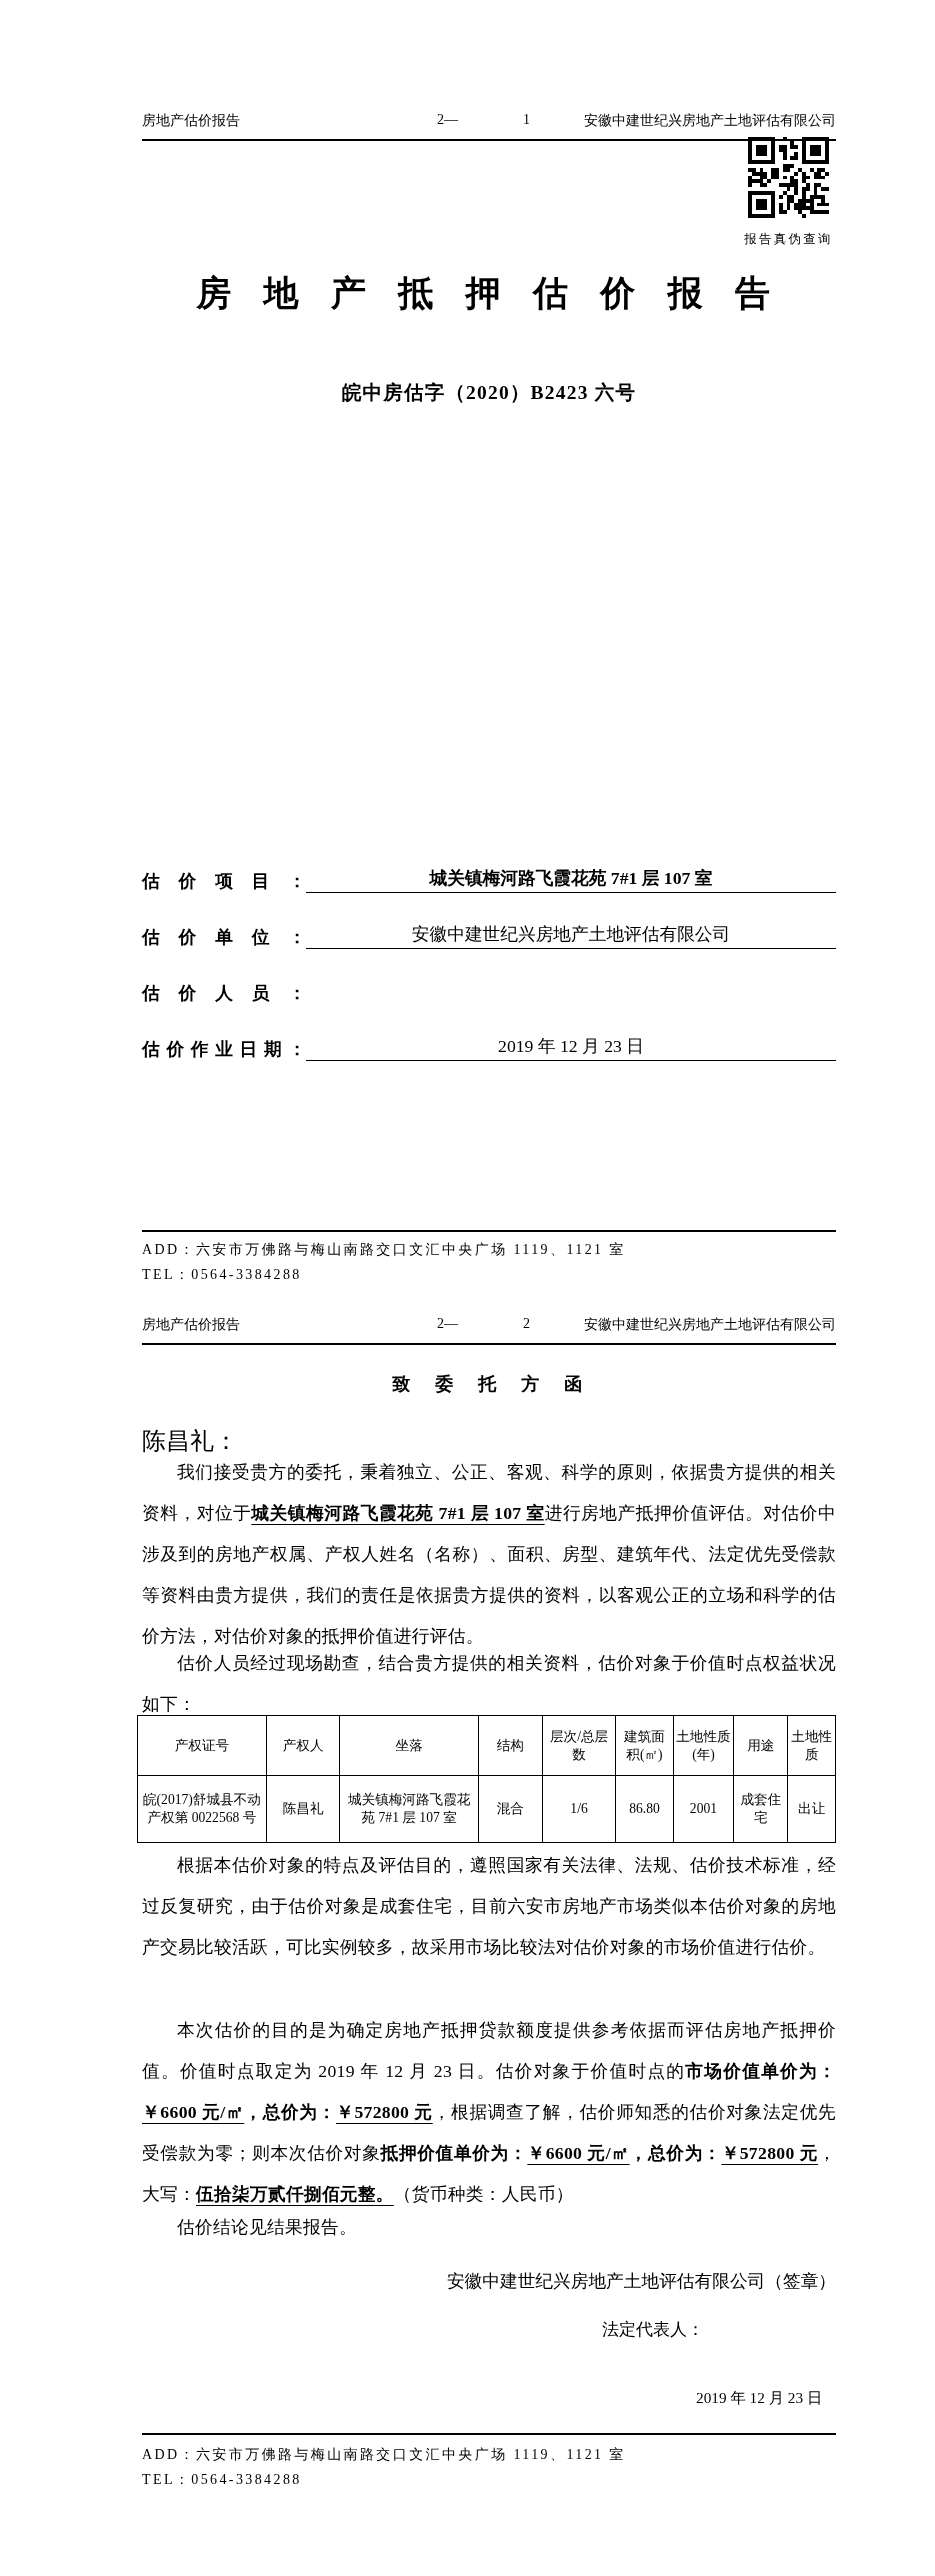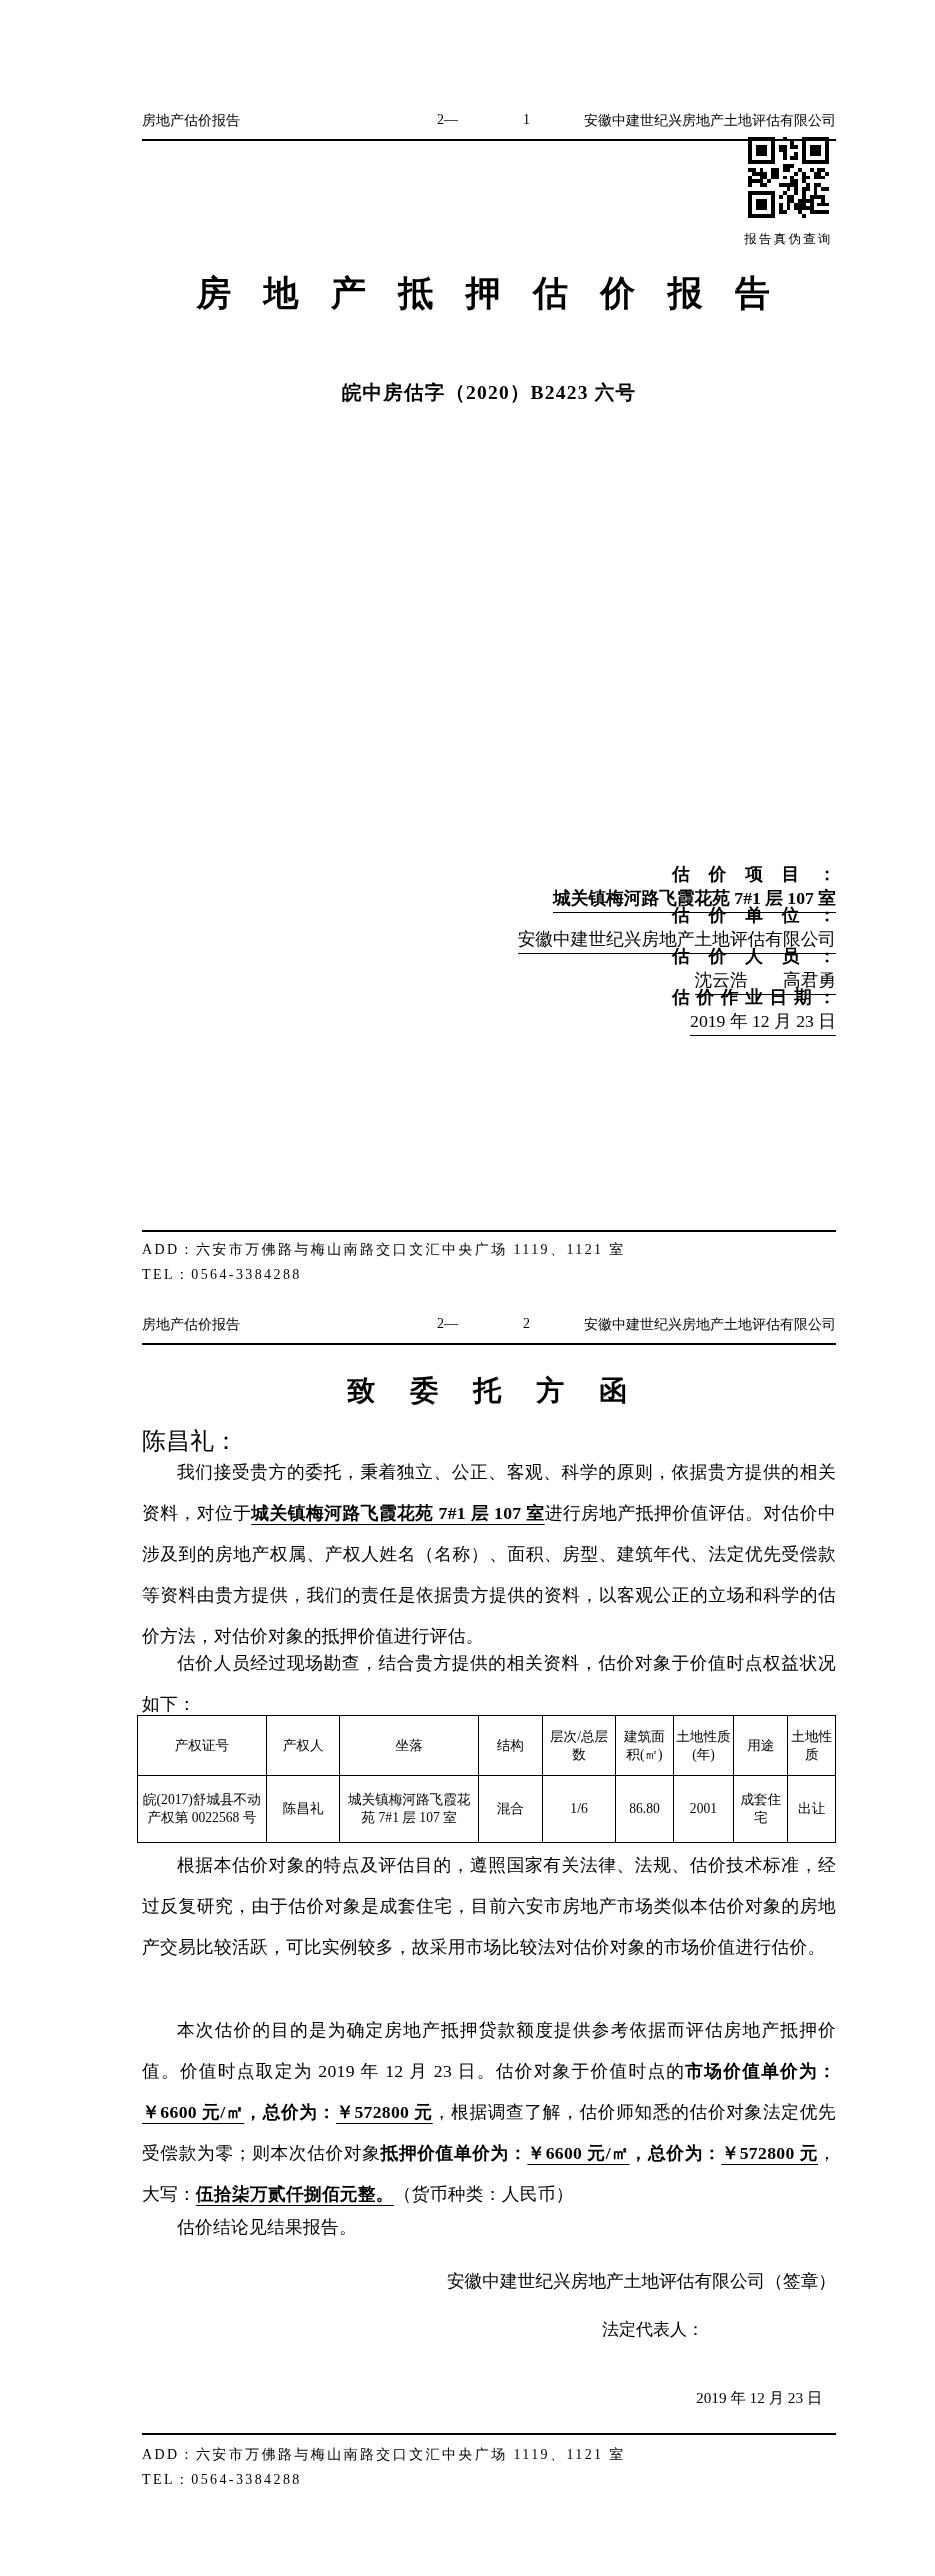--- a/index.html
+++ b/index.html
@@ -28,36 +28,36 @@
   
   .report-title{
     left:142px;width:694px;text-align:center;
     font-size:35px;font-weight:bold;letter-spacing:11.8px;white-space:nowrap;
   }
   .doc-number{
     left:142px;width:694px;text-align:center;
     font-size:19.5px;font-weight:bold;letter-spacing:1.2px;
   }
   .fields{left:142px;width:694px;}
-  .field-row{display:flex;align-items:flex-end;height:31px;margin-bottom:10px;font-size:17.7px;flex-direction:column;}
+  .field-row{display:flex;align-items:flex-end;height:31px;margin-bottom:25px;font-size:17.7px;}
   .field-label{
     width:164px;font-weight:bold;white-space:nowrap;
     text-align:justify;text-align-last:justify;flex:none;
   }
   .field-value{
     flex:1;text-align:center;border-bottom:1.8px solid #000;
     padding-bottom:1.8px;white-space:nowrap;
   }
   .field-value.bold{font-weight:bold;}
   
   .page-footer{left:142px;width:694px;font-size:14px;line-height:25px;letter-spacing:2.4px;}
   
   .letter-heading{
     left:142px;width:694px;text-align:center;
-    font-size:28px;font-weight:bold;letter-spacing:3.5px;
+    font-size:18px;font-weight:bold;letter-spacing:3.5px;
   }
   .salutation{left:142px;width:694px;font-size:24px;}
   .para{
     left:142px;width:694px;
     font-size:17.7px;line-height:41px;letter-spacing:0.3px;
     text-align:justify;text-indent:35px;
     text-underline-offset:4.7px;
   }
   
   .appraisal-table{
@@ -232,21 +232,20 @@
     <div class="field-row">
       <span class="field-label">估价项目：</span>
       <span class="field-value bold">城关镇梅河路飞霞花苑 7#1 层 107 室</span>
     </div>
     <div class="field-row">
       <span class="field-label">估价单位：</span>
       <span class="field-value">安徽中建世纪兴房地产土地评估有限公司</span>
     </div>
     <div class="field-row">
       <span class="field-label">估价人员：</span>
-      <span class="field-value">沈云浩　　高君勇</span>
     </div>
     <div class="field-row">
       <span class="field-label">估价作业日期：</span>
       <span class="field-value">2019 年 12 月 23 日</span>
     </div>
   </div>
 
   <div class="abs rule" style="top:1230px;"></div>
   <div class="abs page-footer" style="top:1237px;">
     <div>ADD：六安市万佛路与梅山南路交口文汇中央广场 1119、1121 室</div>

